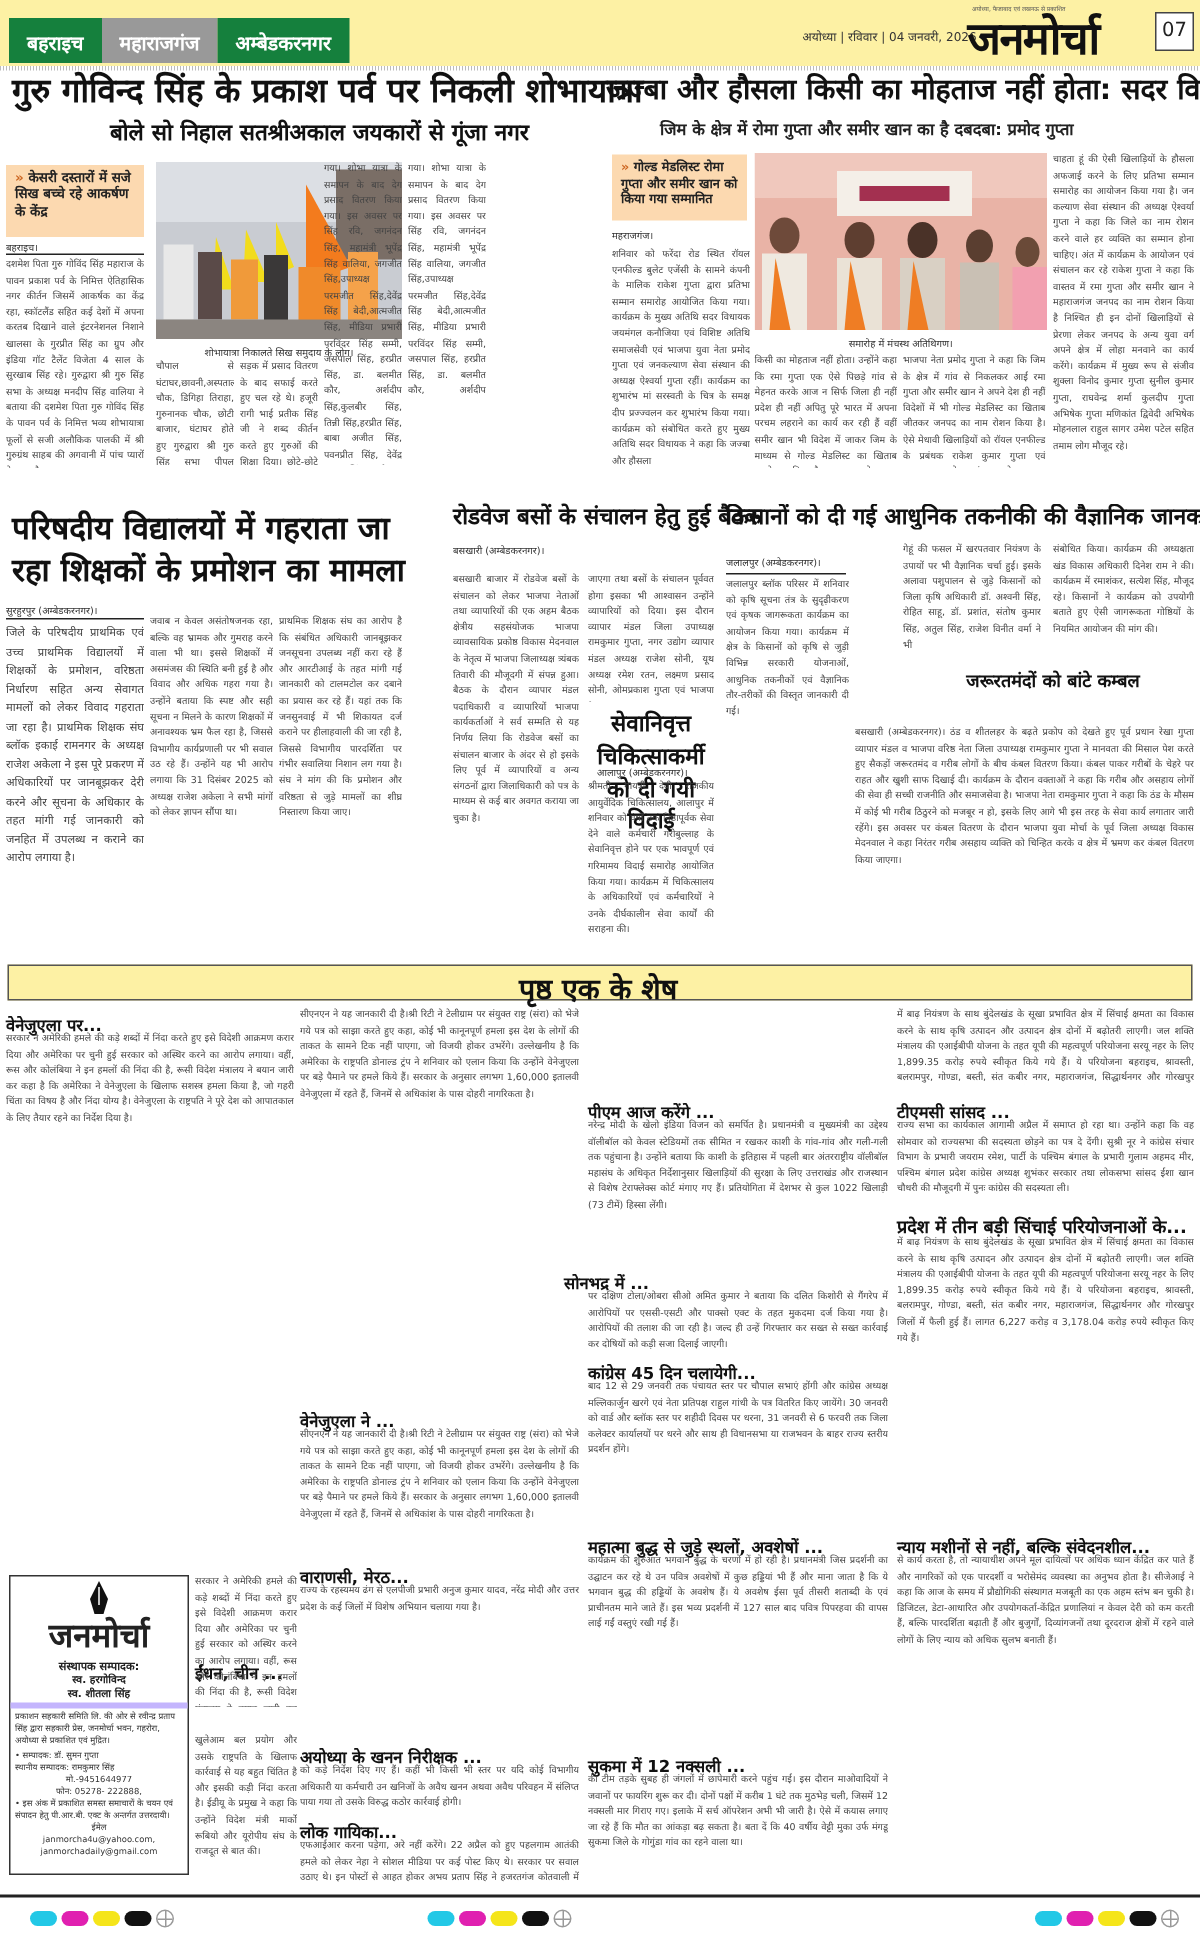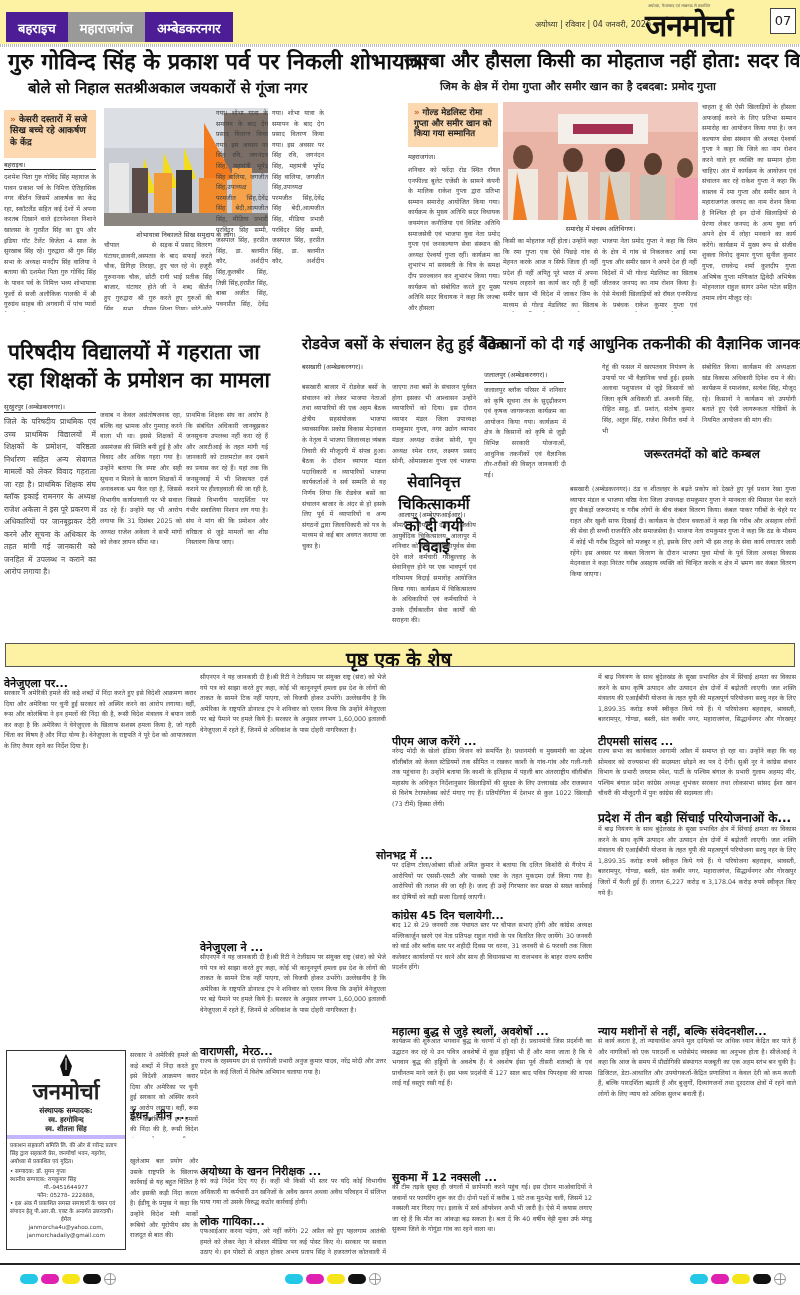--- a/index.html
+++ b/index.html
@@ -1,21 +1,21 @@
 <!DOCTYPE html>
 <html><head>
 <meta charset="utf-8">
 <style>
   * { box-sizing: border-box; margin: 0; padding: 0; }
   body { width: 800px; height: 1295px; background: #fff; font-family: "DejaVu Sans", sans-serif; color: #222; overflow: hidden; position: relative; }
   .abs { position: absolute; }
   .masthead { left: 0; top: 0; width: 800px; height: 44px; background: #fdf1a4; }
   .tabs { left: 6px; top: 12px; height: 30px; display: flex; }
   .tab { color: #fff; font-size: 13px; font-weight: bold; padding: 7px 12px; font-family: "DejaVu Sans", sans-serif; }
-  .tab.black { background: #4c1d95; font-family: Liberation Serif, serif; }
+  .tab.black { background: #15803d; font-family: Liberation Serif, serif; }
   .tab.grey { background: #999; }
   .dateline { left: 535px; top: 18px; font-size: 8px; color: #333; }
   .logo { left: 645px; top: 4px; font-size: 30px; font-weight: bold; color: #111; font-family: "DejaVu Serif", serif; letter-spacing: -1px; }
   .logo-tag { left: 648px; top: 3px; font-size: 4px; color: #555; }
   .pageno { left: 770px; top: 8px; width: 26px; height: 26px; border: 1px solid #444; background: #fff; font-size: 13px; text-align: center; line-height: 24px; }
   .dotline { height: 3px; background: repeating-linear-gradient(90deg, #bbb 0 1px, #fff 1px 2px); }
   .hl { font-weight: bold; color: #111; line-height: 1.1; font-family: "DejaVu Sans", sans-serif; }
   .body-text { font-size: 6.3px; line-height: 10.6px; color: #444; text-align: justify; overflow: hidden; }
   .highlight-box { background: #fcd9b0; padding: 4px 6px; font-size: 10px; font-weight: bold; color: #222; line-height: 1.25; }
   .photo { overflow: hidden; }
@@ -42,21 +42,21 @@
   <div class="tab grey">महाराजगंज</div>
   <div class="tab black">अम्बेडकरनगर</div>
 </div>
 <div class="abs dateline">अयोध्या | रविवार | 04 जनवरी, 2026</div>
 <div class="abs logo-tag">अयोध्या, फैजाबाद एवं लखनऊ से प्रकाशित</div>
 <div class="abs logo">जनमोर्चा</div>
 <div class="abs pageno">07</div>
 <div class="abs dotline" style="left:0;top:44px;width:800px;"></div>
 
 <div class="abs hl" style="left:8px;top:50px;font-size:22px;width:390px;white-space:nowrap;">गुरु गोविन्द सिंह के प्रकाश पर्व पर निकली शोभायात्रा</div>
-<div class="abs hl" style="left:28px;top:80px;font-size:15px;width:370px;">बोले सो निहाल सतश्रीअकाल जयकारों से गूंजा नगर</div>
+<div class="abs hl" style="left:28px;top:80px;font-size:15px;width:370px;text-align:center;">बोले सो निहाल सतश्रीअकाल जयकारों से गूंजा नगर</div>
 <div class="abs highlight-box" style="left:4px;top:110px;width:92px;height:48px;font-size:9px;"><span class="bullet">» </span><span>केसरी दस्तारों में सजे सिख बच्चे रहे आकर्षण के केंद्र</span></div>
 <div class="abs dateline-small" style="left:4px;top:160px;">बहराइच।</div>
 <div class="abs rule" style="left:4px;top:169px;width:92px;"></div>
 <div class="abs body-text" style="left:4px;top:172px;width:92px;height:140px;">दशमेश पिता गुरु गोविंद सिंह महाराज के पावन प्रकाश पर्व के निमित्त ऐतिहासिक नगर कीर्तन जिसमें आकर्षक का केंद्र रहा, स्कॉटलैंड सहित कई देशों में अपना करतब दिखाने वाले इंटरनेशनल निशाने खालसा के गुरप्रीत सिंह का ग्रुप और इंडिया गॉट टैलेंट विजेता 4 साल के सुरखाब सिंह रहे। गुरुद्वारा श्री गुरु सिंह सभा के अध्यक्ष मनदीप सिंह वालिया ने बताया की दशमेश पिता गुरु गोविंद सिंह के पावन पर्व के निमित्त भव्य शोभायात्रा फूलों से सजी अलौकिक पालकी में श्री गुरुग्रंथ साहब की अगवानी में पांच प्यारों के साथ पैदल</div>
 
 <div class="abs photo" style="left:104px;top:108px;width:164px;height:118px;">
   <svg width="164" height="118" viewBox="0 0 164 118">
     <rect width="164" height="118" fill="#c9ccd2"></rect>
     <rect x="0" y="0" width="164" height="40" fill="#dcdfe4"></rect>
     <rect x="120" y="5" width="44" height="60" fill="#7a6e66"></rect>
@@ -116,21 +116,21 @@
 <div class="abs body-text" style="left:4px;top:416px;width:92px;height:222px;font-size:7.5px;line-height:12.5px;">जिले के परिषदीय प्राथमिक एवं उच्च प्राथमिक विद्यालयों में शिक्षकों के प्रमोशन, वरिष्ठता निर्धारण सहित अन्य सेवागत मामलों को लेकर विवाद गहराता जा रहा है। प्राथमिक शिक्षक संघ ब्लॉक इकाई रामनगर के अध्यक्ष राजेश अकेला ने इस पूरे प्रकरण में अधिकारियों पर जानबूझकर देरी करने और सूचना के अधिकार के तहत मांगी गई जानकारी को जनहित में उपलब्ध न कराने का आरोप लगाया है।</div>
 <div class="abs body-text" style="left:100px;top:410px;width:82px;height:228px;">जवाब न केवल असंतोषजनक रहा, बल्कि वह भ्रामक और गुमराह करने वाला भी था। इससे शिक्षकों में असमंजस की स्थिति बनी हुई है और विवाद और अधिक गहरा गया है। उन्होंने बताया कि स्पष्ट और सही सूचना न मिलने के कारण शिक्षकों में अनावश्यक भ्रम फैल रहा है, जिससे विभागीय कार्यप्रणाली पर भी सवाल उठ रहे हैं। उन्होंने यह भी आरोप लगाया कि 31 दिसंबर 2025 को अध्यक्ष राजेश अकेला ने सभी मांगों को लेकर ज्ञापन सौंपा था।</div>
 <div class="abs body-text" style="left:186px;top:410px;width:82px;height:228px;">प्राथमिक शिक्षक संघ का आरोप है कि संबंधित अधिकारी जानबूझकर जनसूचना उपलब्ध नहीं करा रहे हैं और आरटीआई के तहत मांगी गई जानकारी को टालमटोल कर दबाने का प्रयास कर रहे हैं। यहां तक कि जनसुनवाई में भी शिकायत दर्ज कराने पर हीलाहवाली की जा रही है, जिससे विभागीय पारदर्शिता पर गंभीर सवालिया निशान लग गया है। संघ ने मांग की कि प्रमोशन और वरिष्ठता से जुड़े मामलों का शीघ्र निस्तारण किया जाए।</div>
 
 <div class="abs hl" style="left:302px;top:336px;font-size:15px;width:250px;white-space:nowrap;">रोडवेज बसों के संचालन हेतु हुई बैठक</div>
 <div class="abs dateline-small" style="left:302px;top:362px;">बसखारी (अम्बेडकरनगर)।</div>
 <div class="abs body-text" style="left:302px;top:382px;width:84px;height:256px;">बसखारी बाजार में रोडवेज बसों के संचालन को लेकर भाजपा नेताओं तथा व्यापारियों की एक अहम बैठक क्षेत्रीय सहसंयोजक भाजपा व्यावसायिक प्रकोष्ठ विकास मेदनवाल के नेतृत्व में भाजपा जिलाध्यक्ष त्र्यंबक तिवारी की मौजूदगी में संपन्न हुआ। बैठक के दौरान व्यापार मंडल पदाधिकारी व व्यापारियों भाजपा कार्यकर्ताओं ने सर्व सम्मति से यह निर्णय लिया कि रोडवेज बसों का संचालन बाजार के अंदर से हो इसके लिए पूर्व में व्यापारियों व अन्य संगठनों द्वारा जिलाधिकारी को पत्र के माध्यम से कई बार अवगत कराया जा चुका है।</div>
 <div class="abs body-text" style="left:392px;top:382px;width:84px;height:86px;">जाएगा तथा बसों के संचालन पूर्ववत होगा इसका भी आश्वासन उन्होंने व्यापारियों को दिया। इस दौरान व्यापार मंडल जिला उपाध्यक्ष रामकुमार गुप्ता, नगर उद्योग व्यापार मंडल अध्यक्ष राजेश सोनी, यूथ अध्यक्ष रमेश रतन, लक्ष्मण प्रसाद सोनी, ओमप्रकाश गुप्ता एवं भाजपा नेता, भाजपा मंडल अध्यक्ष सत्यभूषण रजभर, लालजी यादव भागीरथी गौड़ सहित अन्य लोग मौजूद रहे।</div>
 
 <div class="abs hl" style="left:392px;top:472px;font-size:15px;width:84px;text-align:center;line-height:1.45;">सेवानिवृत्त चिकित्साकर्मी को दी गयी विदाई</div>
-<div class="abs dateline-small" style="left:398px;top:510px;">आलापुर (अम्बेएफआईआर)।</div>
+<div class="abs dateline-small" style="left:398px;top:510px;">आलापुर (अम्बेडकरनगर)।</div>
 <div class="abs body-text" style="left:392px;top:520px;width:84px;height:118px;">श्रीमती गायत्री देवी राजकीय आयुर्वेदिक चिकित्सालय, आलापुर में शनिवार को वर्षों तक निष्ठापूर्वक सेवा देने वाले कर्मचारी गरीबुल्लाह के सेवानिवृत्त होने पर एक भावपूर्ण एवं गरिमामय विदाई समारोह आयोजित किया गया। कार्यक्रम में चिकित्सालय के अधिकारियों एवं कर्मचारियों ने उनके दीर्घकालीन सेवा कार्यों की सराहना की।</div>
 
 <div class="abs hl" style="left:484px;top:336px;font-size:15px;width:316px;white-space:nowrap;overflow:hidden;">किसानों को दी गई आधुनिक तकनीकी की वैज्ञानिक जानकारियां</div>
 <div class="abs dateline-small" style="left:484px;top:370px;">जलालपुर (अम्बेडकरनगर)।</div>
 <div class="abs rule" style="left:484px;top:382px;width:80px;"></div>
 <div class="abs body-text" style="left:484px;top:385px;width:82px;height:128px;">जलालपुर ब्लॉक परिसर में शनिवार को कृषि सूचना तंत्र के सुदृढ़ीकरण एवं कृषक जागरूकता कार्यक्रम का आयोजन किया गया। कार्यक्रम में क्षेत्र के किसानों को कृषि से जुड़ी विभिन्न सरकारी योजनाओं, आधुनिक तकनीकों एवं वैज्ञानिक तौर-तरीकों की विस्तृत जानकारी दी गई।</div>
 <div class="abs body-text" style="left:602px;top:362px;width:92px;height:80px;">गेहूं की फसल में खरपतवार नियंत्रण के उपायों पर भी वैज्ञानिक चर्चा हुई। इसके अलावा पशुपालन से जुड़े किसानों को जिला कृषि अधिकारी डॉ. अश्वनी सिंह, रोहित साहू, डॉ. प्रशांत, संतोष कुमार सिंह, अतुल सिंह, राजेश विनीत वर्मा ने भी</div>
 <div class="abs body-text" style="left:702px;top:362px;width:94px;height:80px;">संबोधित किया। कार्यक्रम की अध्यक्षता खंड विकास अधिकारी दिनेश राम ने की। कार्यक्रम में रमाशंकर, सत्येश सिंह, मौजूद रहे। किसानों ने कार्यक्रम को उपयोगी बताते हुए ऐसी जागरूकता गोष्ठियों के नियमित आयोजन की मांग की।</div>
 
 <div class="abs hl" style="left:604px;top:448px;font-size:12px;width:196px;text-align:center;">जरूरतमंदों को बांटे कम्बल</div>

